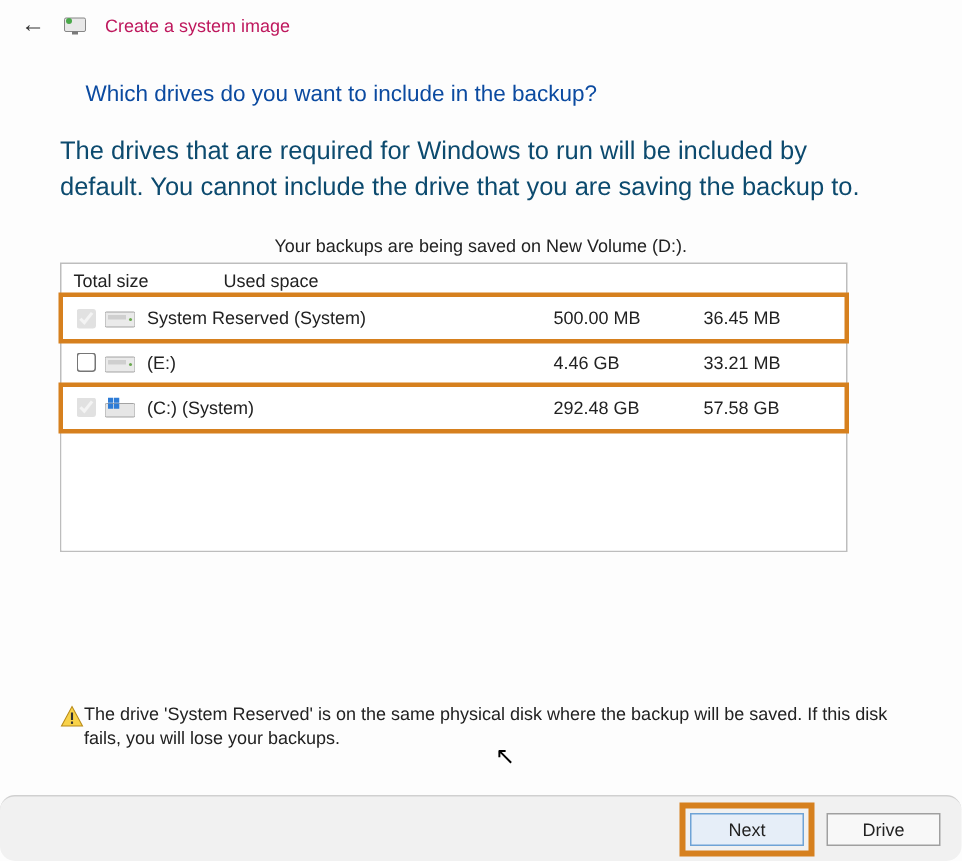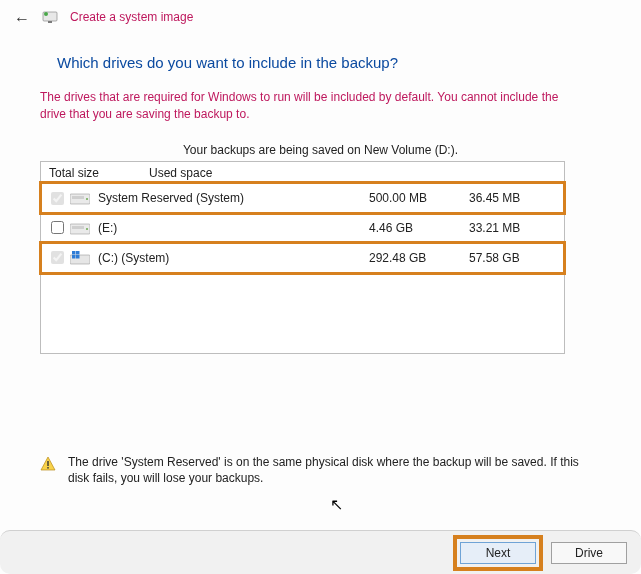--- a/index.html
+++ b/index.html
@@ -25,22 +25,22 @@
   .title-icon { width: 16px; height: 16px; }
   .win-title { font-size: 12px; color: #be185d; }
   .content { padding: 24px 40px 0 40px; }
   .heading {
     color: #0b4aa0;
     font-size: 15px;
     font-weight: 400;
     margin: 0 0 18px 17px;
   }
   .desc {
-    font-size: 12px;
-    color: #be185d;
+    font-size: 17px;
+    color: #0c4a6e;
     line-height: 1.4;
     margin: 12px 0 20px 0;
     max-width: 540px;
   }
   .saved-line { font-size: 12px; margin-bottom: 4px; text-align: center; }
   .table-wrap {
     border: 1px solid #bdbdbd;
     background: #fff;
     width: 525px;
   }
@@ -86,21 +86,20 @@
   }
   .drive-label { font-size: 12px; }
   .row .col-total, .row .col-used { font-size: 12px; }
   .body-area {
     width: 523px;
     height: 80px;
     background: #fff;
   }
   .warning-block {
     display: flex;
-    gap: 12px;
     margin: 100px 40px 0 40px;
     align-items: flex-start;
     max-width: 560px;
   }
   .warn-icon { width: 16px; height: 16px; flex-shrink: 0; margin-top: 2px; }
   .warn-text { font-size: 12px; line-height: 1.4; }
   .footer-bar {
     position: absolute;
     bottom: 0; left: 0; right: 0;
     height: 44px;

